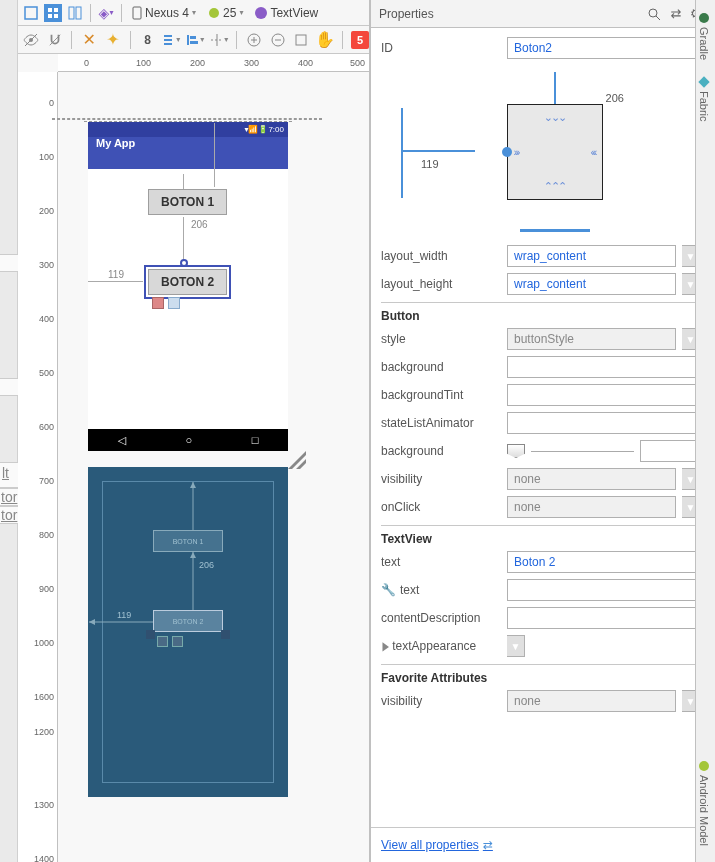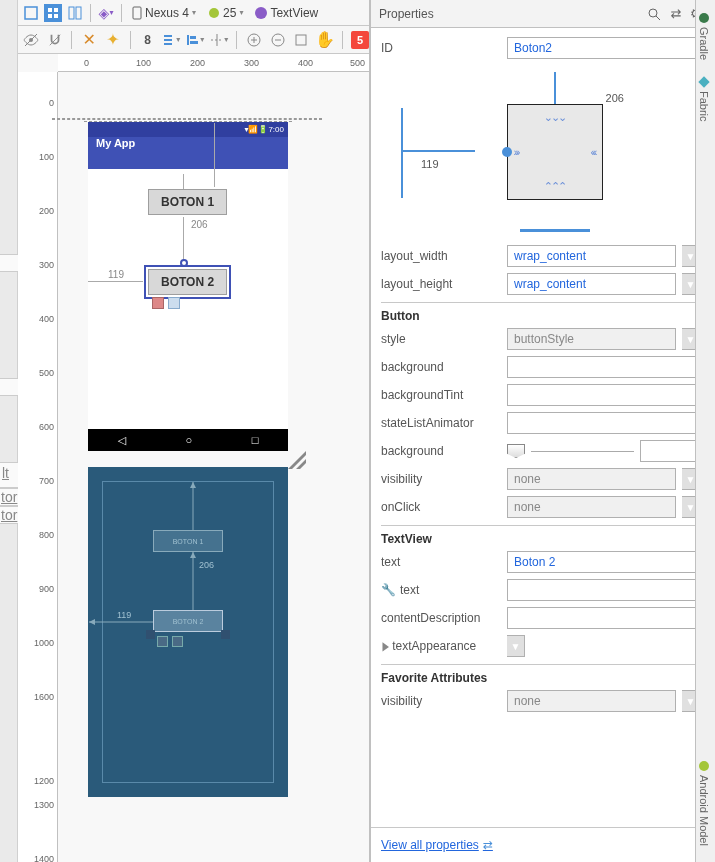--- a/index.html
+++ b/index.html
@@ -226,21 +226,21 @@
       <span class="tick" style="top:134px">200</span>
       <span class="tick" style="top:188px">300</span>
       <span class="tick" style="top:242px">400</span>
       <span class="tick" style="top:296px">500</span>
       <span class="tick" style="top:350px">600</span>
       <span class="tick" style="top:404px">700</span>
       <span class="tick" style="top:458px">800</span>
       <span class="tick" style="top:512px">900</span>
       <span class="tick" style="top:566px">1000</span>
       <span class="tick" style="top:620px">1600</span>
-      <span class="tick" style="top:704px">1200</span>
+      <span class="tick" style="top:655px">1200</span>
       <span class="tick" style="top:728px">1300</span>
       <span class="tick" style="top:782px">1400</span>
     </div>
     <div class="design-surface">
 
       <div class="device-preview">
         <div class="dp-dashed" style="left:-4px; top:-4px; right:-4px; height:4px; border-width:0 0 1px 0;"></div>
         <div class="dp-dashed" style="left:-36px; top:-4px; width:270px; height:1px;"></div>
         <div class="statusbar">▾📶🔋 <span>7:00</span></div>
         <div class="appbar">

